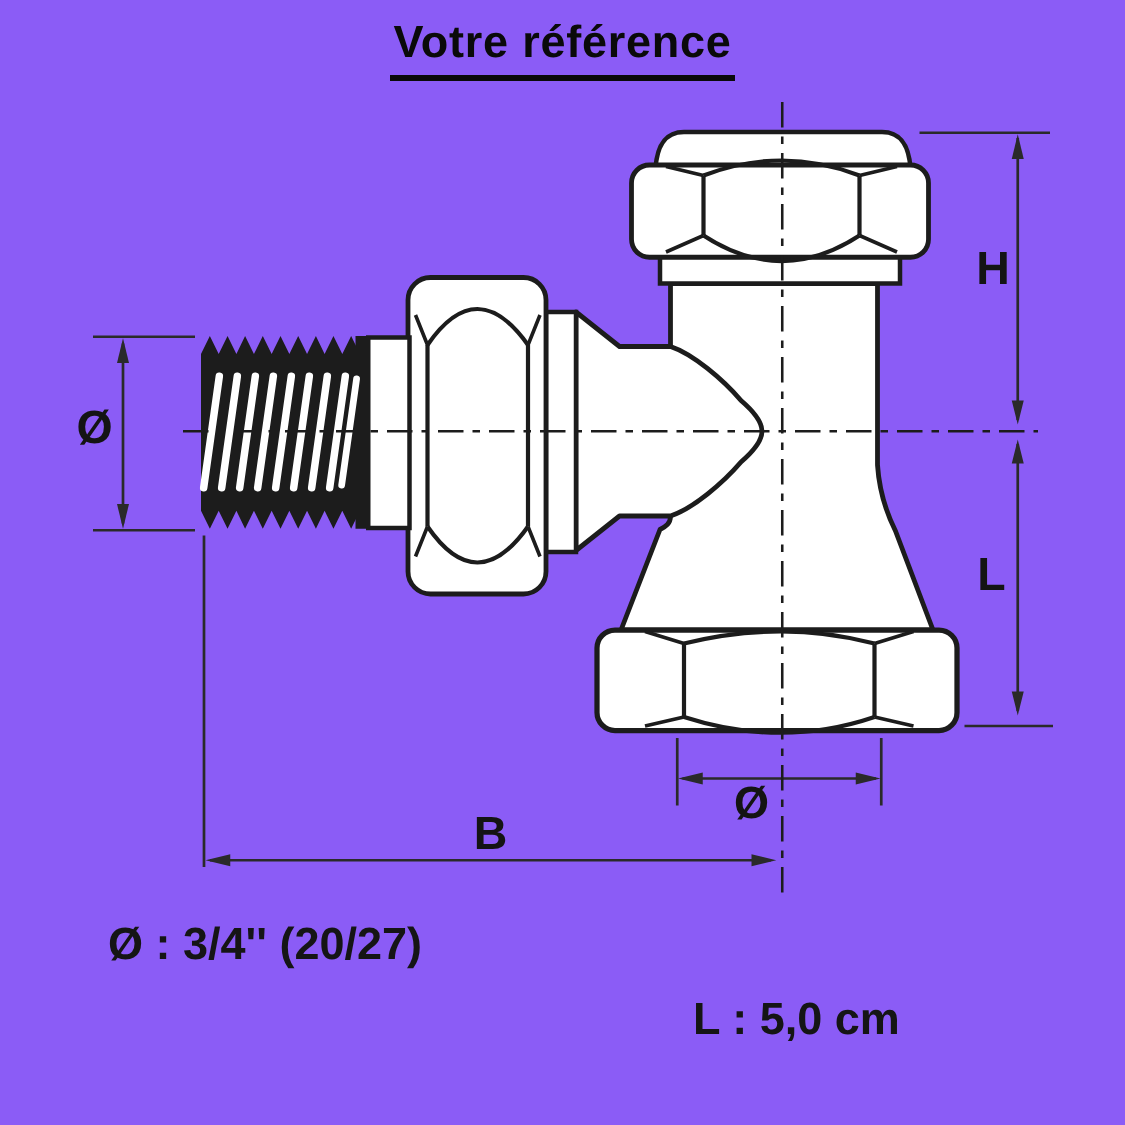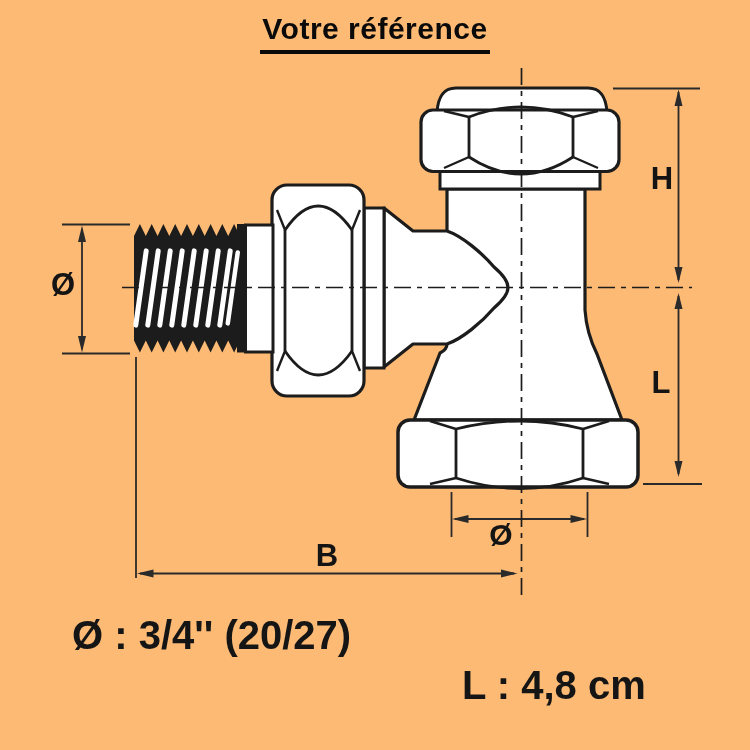--- a/index.html
+++ b/index.html
@@ -1,22 +1,22 @@
 <!DOCTYPE html>
 <html><head>
 <meta charset="utf-8">
 <style>
   html,body{margin:0;padding:0;background:#fff;}
-  .page{position:relative;width:750px;height:750px;background:#fdba74;overflow:hidden;
+  .page{position:relative;width:750px;height:750px;background:#8b5cf6;overflow:hidden;
         font-family:"Liberation Sans",sans-serif;color:#111;}
   .title-wrap{position:absolute;top:12px;left:0;width:750px;text-align:center;}
   .title{display:inline-block;font-size:30px;font-weight:bold;color:#0a0a0a;
          border-bottom:4px solid #0a0a0a;padding:0 2px 4px 2px;letter-spacing:.5px;}
   svg.drawing{position:absolute;left:0;top:0;}
-  .spec{position:absolute;font-size:40px;font-weight:bold;color:#151515;white-space:nowrap;}
+  .spec{position:absolute;font-size:30px;font-weight:bold;color:#151515;white-space:nowrap;}
   .spec.c1{left:72px;}
   .spec.c2{left:462px;}
   .spec.r1{top:613px;}
   .spec.r2{top:663px;}
   text.dimlbl{font-family:"Liberation Sans",sans-serif;font-weight:bold;fill:#141414;}
 </style>
 </head>
 <body>
 
 <div class="page">
@@ -133,15 +133,15 @@
       <text class="dimlbl" x="327" y="566" font-size="31" text-anchor="middle" stroke="none">B</text>
     </g>
 
     <g stroke="#1c1c1c" stroke-width="1.7" stroke-dasharray="17 6 5 6">
       <line x1="521.5" y1="68" x2="521.5" y2="600"></line>
       <line x1="122" y1="287.5" x2="692" y2="287.5"></line>
     </g>
   </svg>
 
   <div class="spec c1 r1">Ø : 3/4'' (20/27)</div>
-  <div class="spec c2 r2">L : 4,8 cm</div>
+  <div class="spec c2 r2">L : 5,0 cm</div>
 
 </div>
 
 </body></html>

